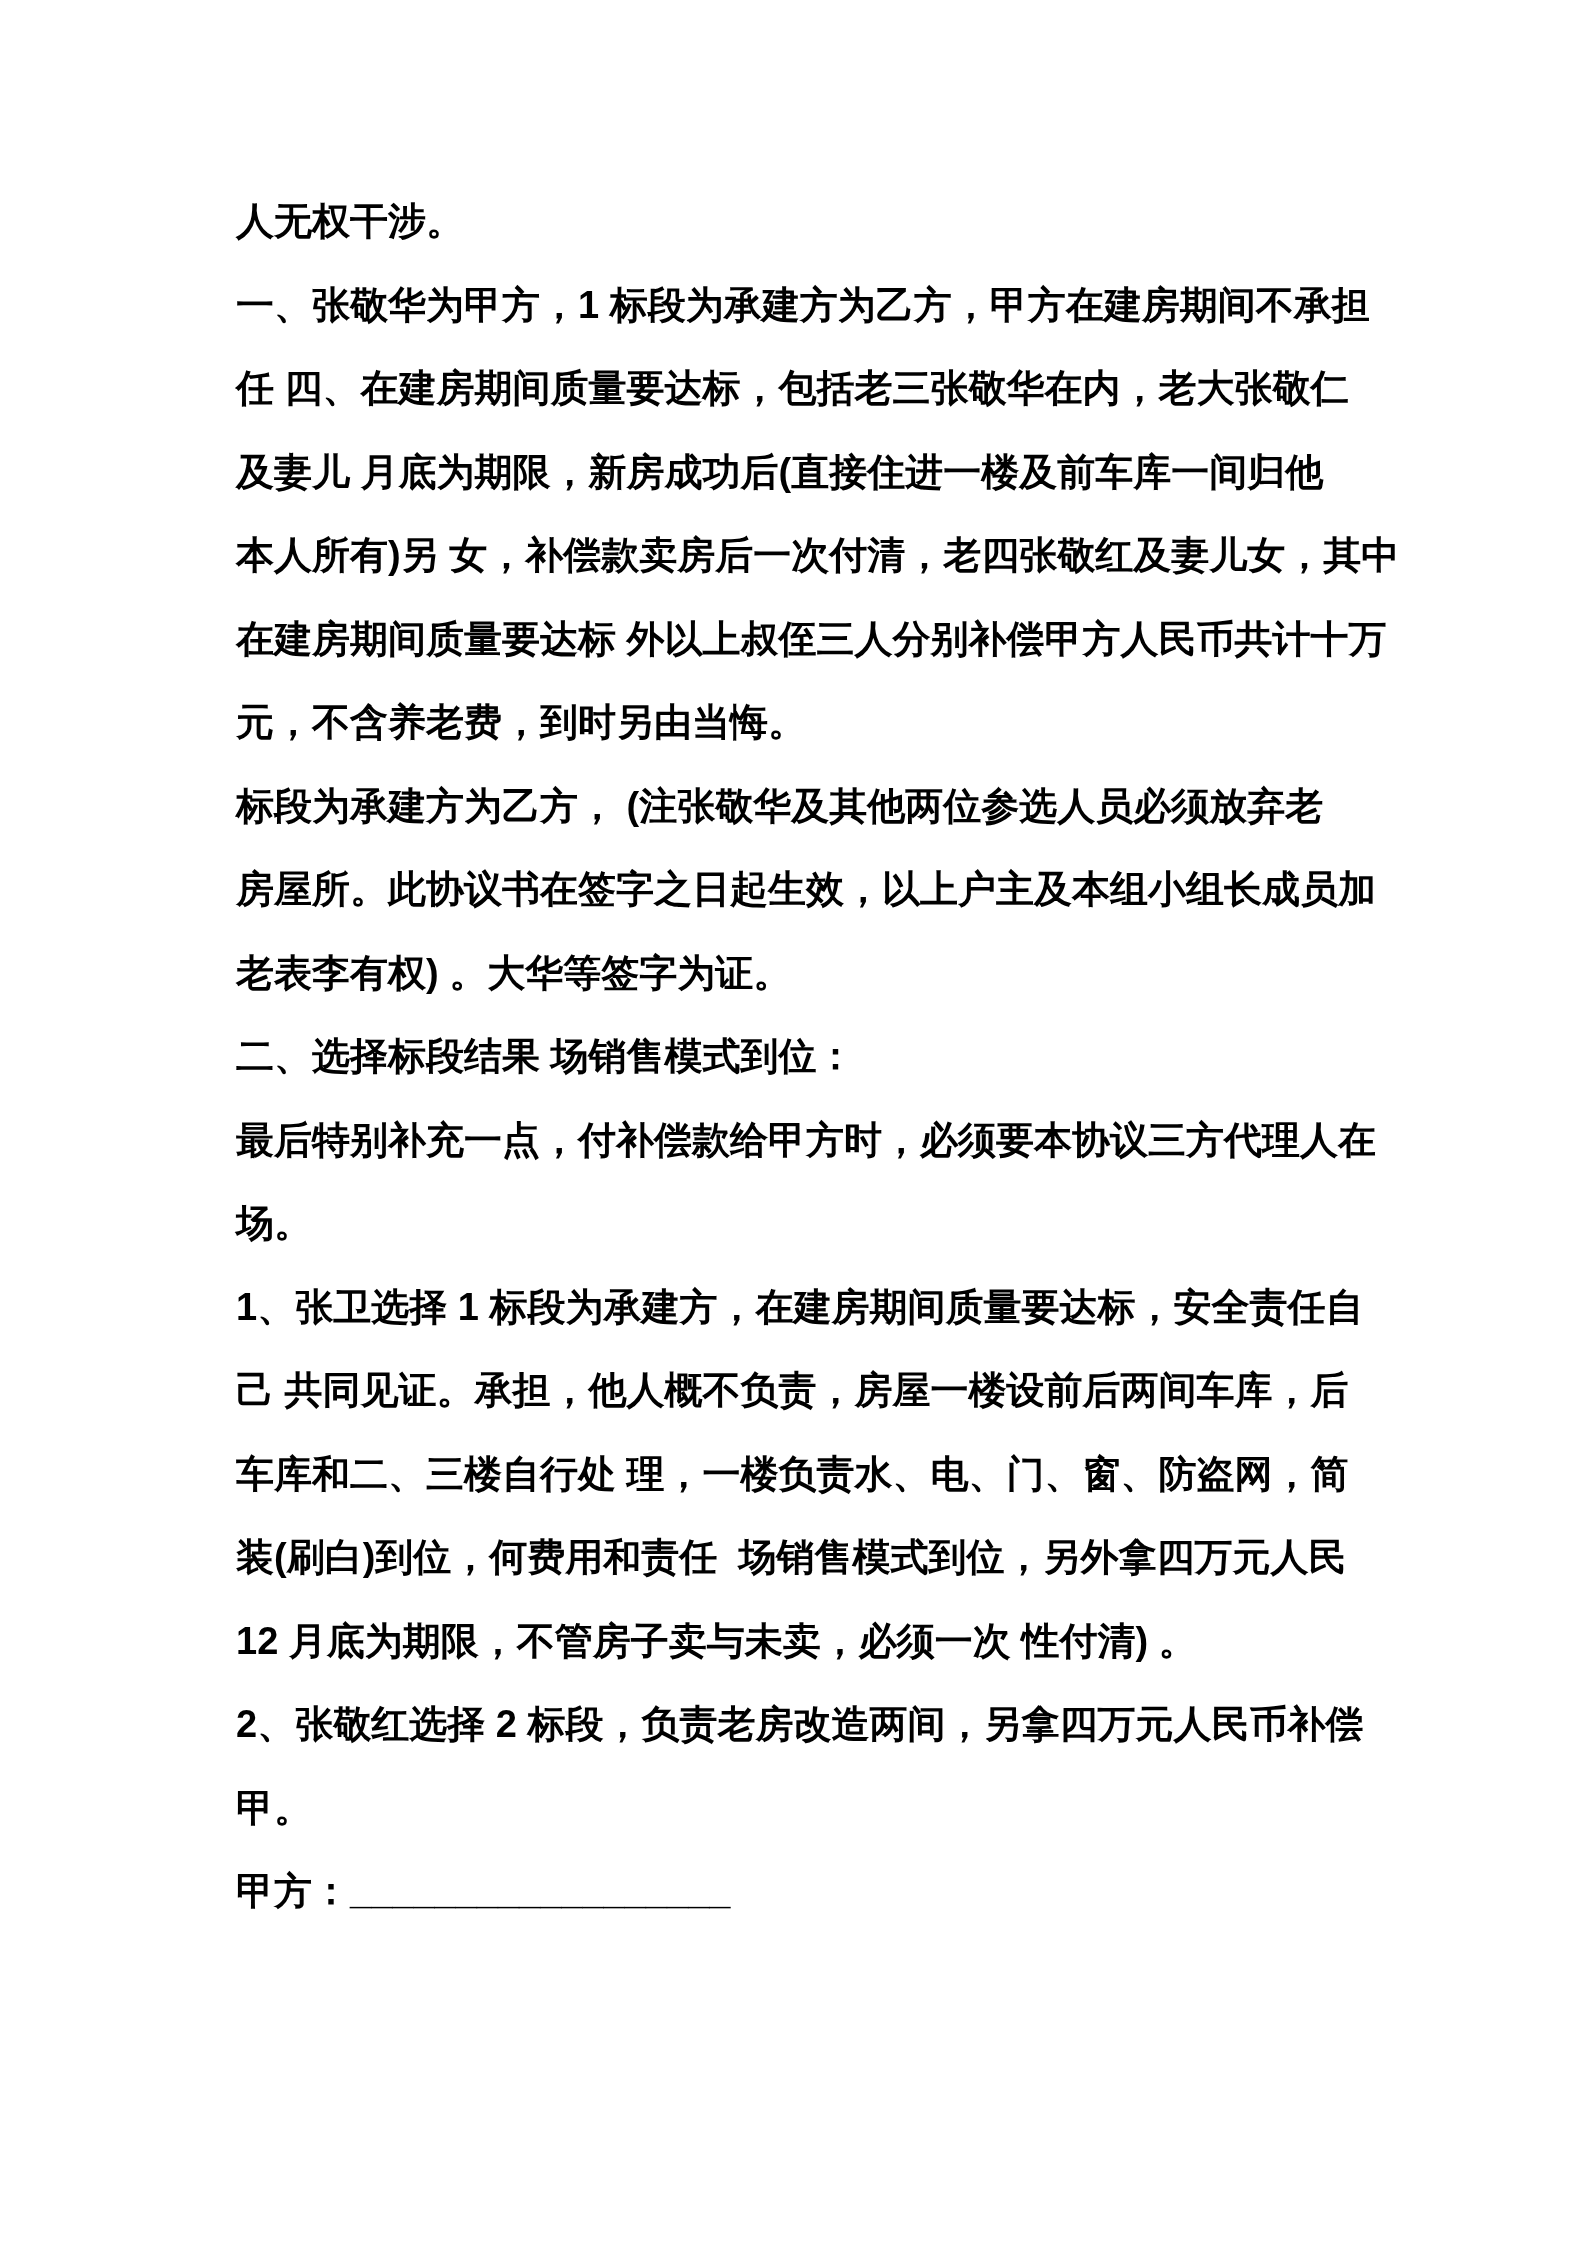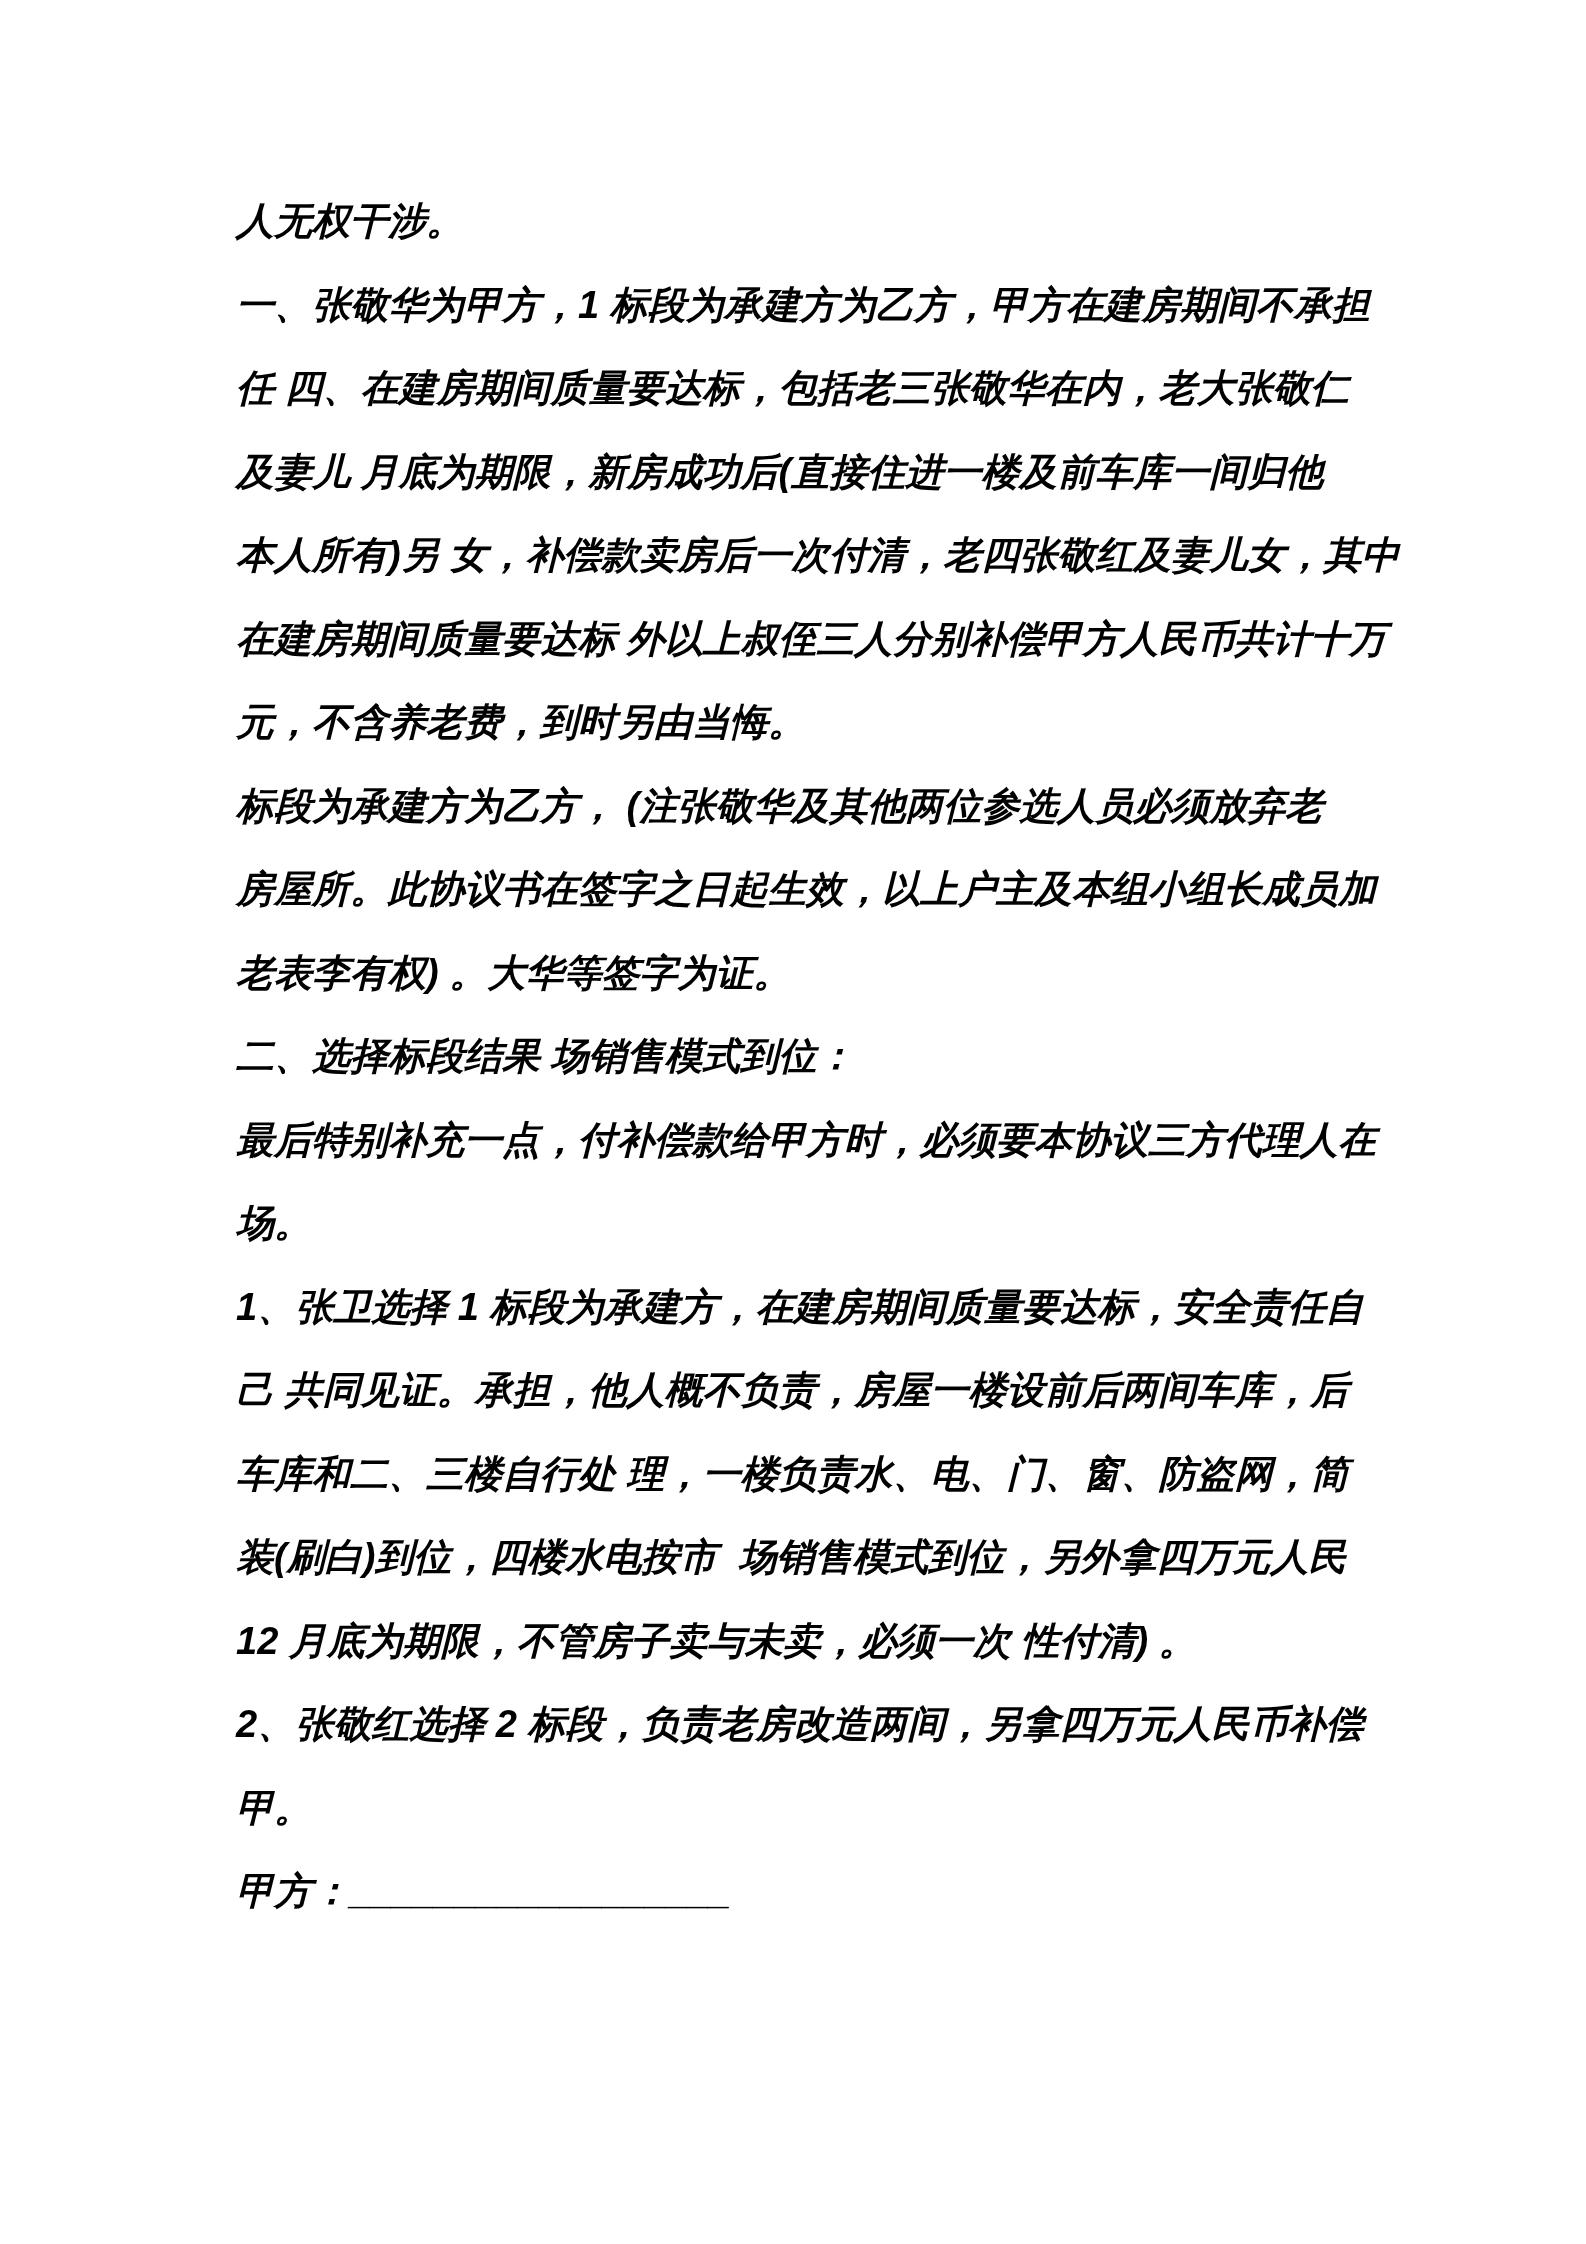--- a/index.html
+++ b/index.html
@@ -7,21 +7,20 @@
     padding: 0;
     background: #ffffff;
   }
   .page {
     position: relative;
     width: 1586px;
     height: 2244px;
     background: #ffffff;
     overflow: hidden;
     font-family: "Liberation Sans", sans-serif;
-    font-style: italic;
   }
   .doc {
     position: absolute;
     top: 180px;
     left: 236px;
     width: 1160px;
     color: #000000;
     font-size: 38px;
     font-weight: 700;
     letter-spacing: 0px;
@@ -49,19 +48,19 @@
     <p class="line">元，不含养老费，到时另由当悔。</p>
     <p class="line">标段为承建方为乙方， (注张敬华及其他两位参选人员必须放弃老</p>
     <p class="line">房屋所。此协议书在签字之日起生效，以上户主及本组小组长成员加</p>
     <p class="line">老表李有权) 。大华等签字为证。</p>
     <p class="line">二、选择标段结果 场销售模式到位：</p>
     <p class="line">最后特别补充一点，付补偿款给甲方时，必须要本协议三方代理人在</p>
     <p class="line">场。</p>
     <p class="line">1、张卫选择 1 标段为承建方，在建房期间质量要达标，安全责任自</p>
     <p class="line">己 共同见证。承担，他人概不负责，房屋一楼设前后两间车库，后</p>
     <p class="line">车库和二、三楼自行处 理，一楼负责水、电、门、窗、防盗网，简</p>
-    <p class="line">装(刷白)到位，四楼水电按市  场销售模式到位，另外拿四万元人民</p>
+    <p class="line">装(刷白)到位，何费用和责任  场销售模式到位，另外拿四万元人民</p>
     <p class="line">12 月底为期限，不管房子卖与未卖，必须一次 性付清) 。</p>
     <p class="line">2、张敬红选择 2 标段，负责老房改造两间，另拿四万元人民币补偿</p>
     <p class="line">甲。</p>
     <p class="line">甲方：__________________</p>
   </div>
 </div>
 
 </body></html>

